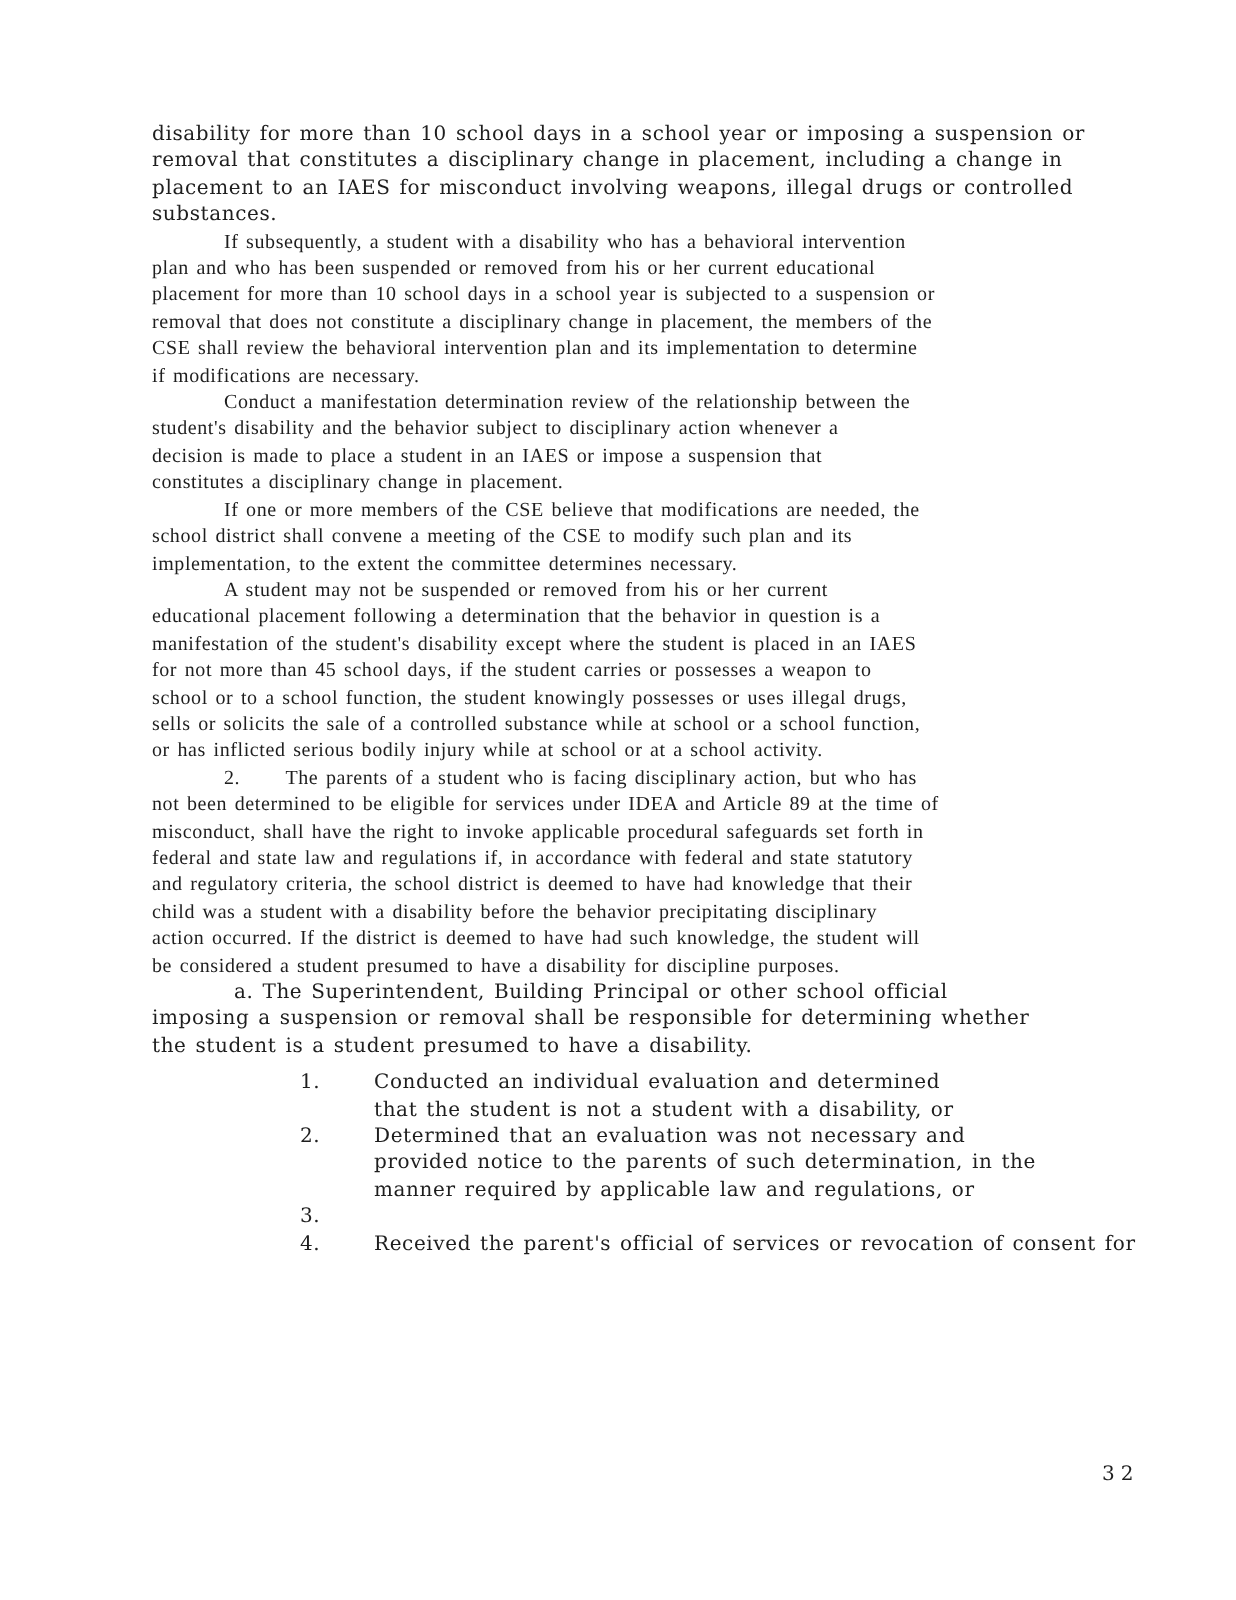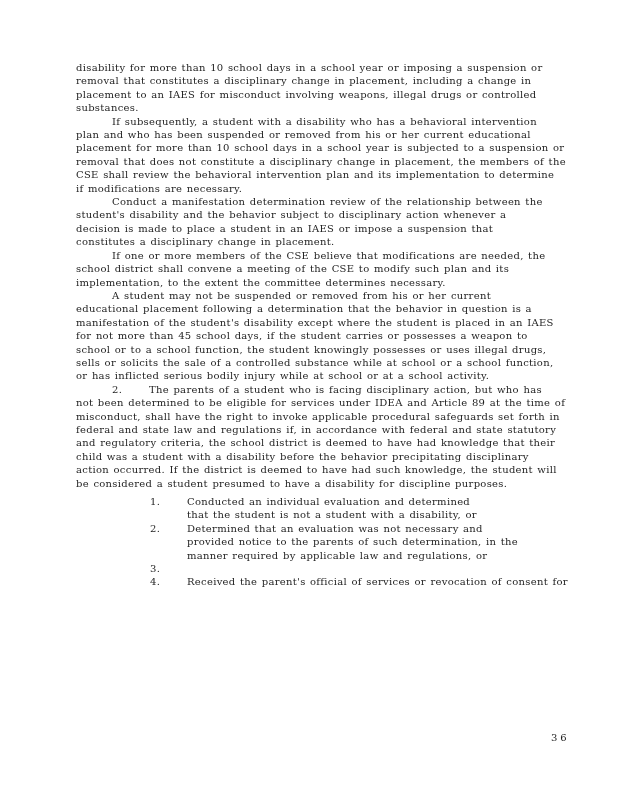--- a/index.html
+++ b/index.html
@@ -24,21 +24,21 @@
   }
   .content p {
     margin: 0;
     padding: 0;
     font-size: 10px;
     line-height: 13.4px;
     letter-spacing: 0.3px;
     word-spacing: 1px;
     white-space: pre;
   }
-  .ind { text-indent: 36px; }
+  .ind { text-indent: 36px; font-family: Liberation Serif, serif; }
   .sub { padding-left: 3px; text-indent: 41px; }
   .numlist {
     margin: 5px 0 0 74px;
     font-size: 10px;
     line-height: 13.4px;
     letter-spacing: 0.3px;
     word-spacing: 1px;
   }
   .numlist .li-row {
     display: flex;
@@ -90,20 +90,23 @@
 sells or solicits the sale of a controlled substance while at school or a school function,
 or has inflicted serious bodily injury while at school or at a school activity.</p>
     <p class="ind">2.      The parents of a student who is facing disciplinary action, but who has
 not been determined to be eligible for services under IDEA and Article 89 at the time of
 misconduct, shall have the right to invoke applicable procedural safeguards set forth in
 federal and state law and regulations if, in accordance with federal and state statutory
 and regulatory criteria, the school district is deemed to have had knowledge that their
 child was a student with a disability before the behavior precipitating disciplinary
 action occurred. If the district is deemed to have had such knowledge, the student will
 be considered a student presumed to have a disability for discipline purposes.</p>
+    <p class="sub">a. The Superintendent, Building Principal or other school official
+imposing a suspension or removal shall be responsible for determining whether
+the student is a student presumed to have a disability.</p>
 
     <div class="numlist">
       <div class="li-row">
         <span class="num">1.</span>
         <span class="txt">Conducted an individual evaluation and determined
 that the student is not a student with a disability, or</span>
       </div>
       <div class="li-row">
         <span class="num">2.</span>
         <span class="txt">Determined that an evaluation was not necessary and
@@ -113,14 +116,14 @@
       <div class="li-row">
         <span class="num">3.</span>
       </div>
       <div class="li-row">
         <span class="num">4.</span>
         <span class="txt">Received the parent's official of services or revocation of consent for</span>
       </div>
     </div>
   </div>
 
-  <div class="pagenum">36</div>
+  <div class="pagenum">32</div>
 </div>
 
 </body></html>

